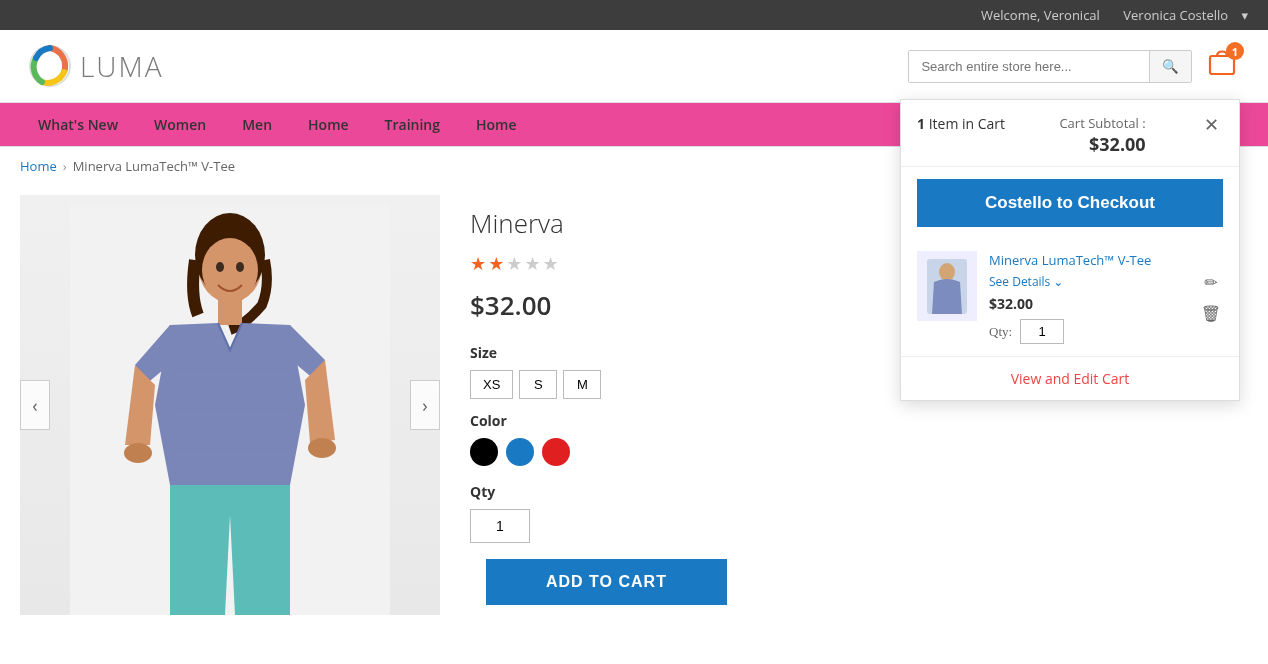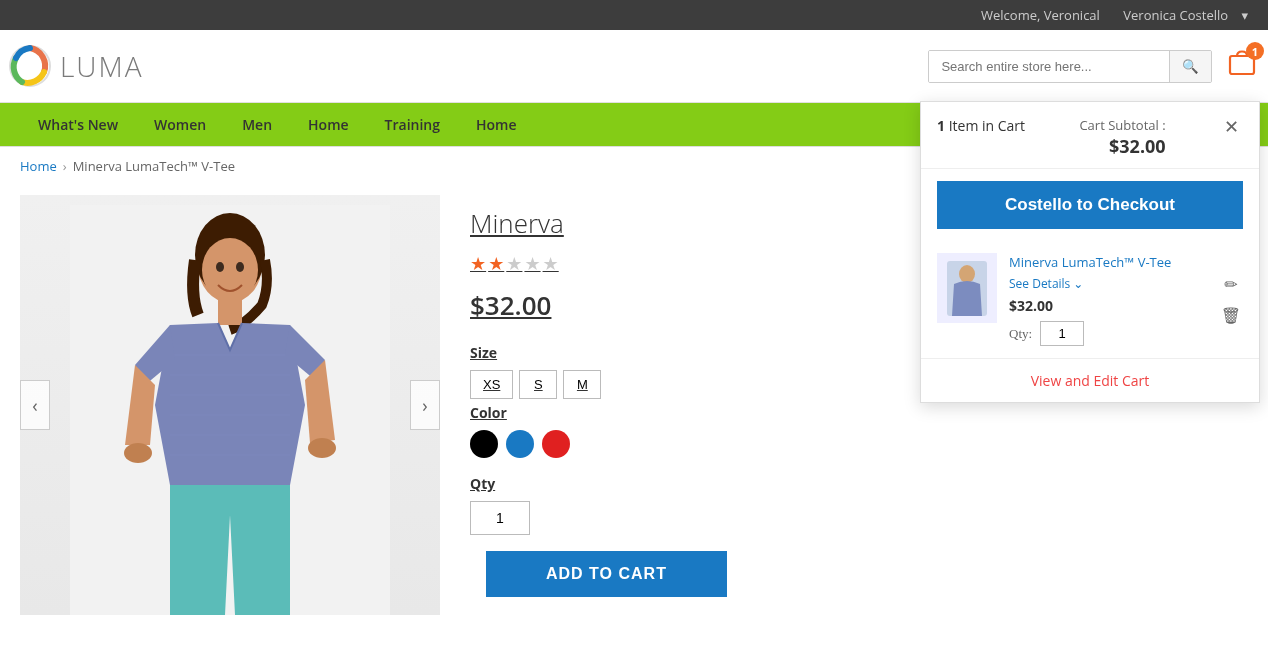--- a/index.html
+++ b/index.html
@@ -12,23 +12,22 @@
       text-align: right;
       padding: 6px 20px;
       font-size: 13px;
     }
     .top-bar span { margin-left: 10px; }
     .top-bar .user-link { color: #ccc; cursor: pointer; }
 
     
     .header {
       display: flex;
-      align-items: center;
       justify-content: space-between;
-      padding: 14px 8px;
+      padding: 14px 28px;
       border-bottom: 1px solid #e0e0e0;
       background: #fff;
     }
     .logo {
       display: flex;
       align-items: center;
       gap: 8px;
       cursor: pointer;
     }
     .logo-text {
@@ -83,21 +82,21 @@
       height: 18px;
       font-size: 11px;
       display: flex;
       align-items: center;
       justify-content: center;
       font-weight: bold;
     }
 
     
     .nav {
-      background: #84cc16;
+      background: #ec4899;
       border-bottom: 1px solid #ddd;
       padding: 0 20px;
       display: flex;
       gap: 0;
     }
     .nav-item {
       padding: 12px 18px;
       cursor: pointer;
       font-size: 14px;
       color: #333;
@@ -155,21 +154,20 @@
       color: #666;
       z-index: 2;
     }
     .prev-arrow { left: 0; }
     .next-arrow { right: 0; }
 
     
     .product-details {
       flex: 1;
       padding-top: 10px;
-      text-decoration: underline;
     }
     .product-title {
       font-size: 26px;
       font-weight: 300;
       color: #333;
       margin-bottom: 10px;
     }
     .stars {
       display: flex;
       gap: 2px;
@@ -186,21 +184,21 @@
     }
 
     .option-label {
       font-weight: 700;
       margin-bottom: 8px;
       font-size: 14px;
     }
     .size-options {
       display: flex;
       gap: 6px;
-      margin-bottom: 4px;
+      margin-bottom: 12px;
     }
     .size-btn {
       border: 1px solid #bbb;
       background: #fff;
       padding: 6px 12px;
       cursor: pointer;
       font-size: 13px;
       min-width: 38px;
       text-align: center;
     }

